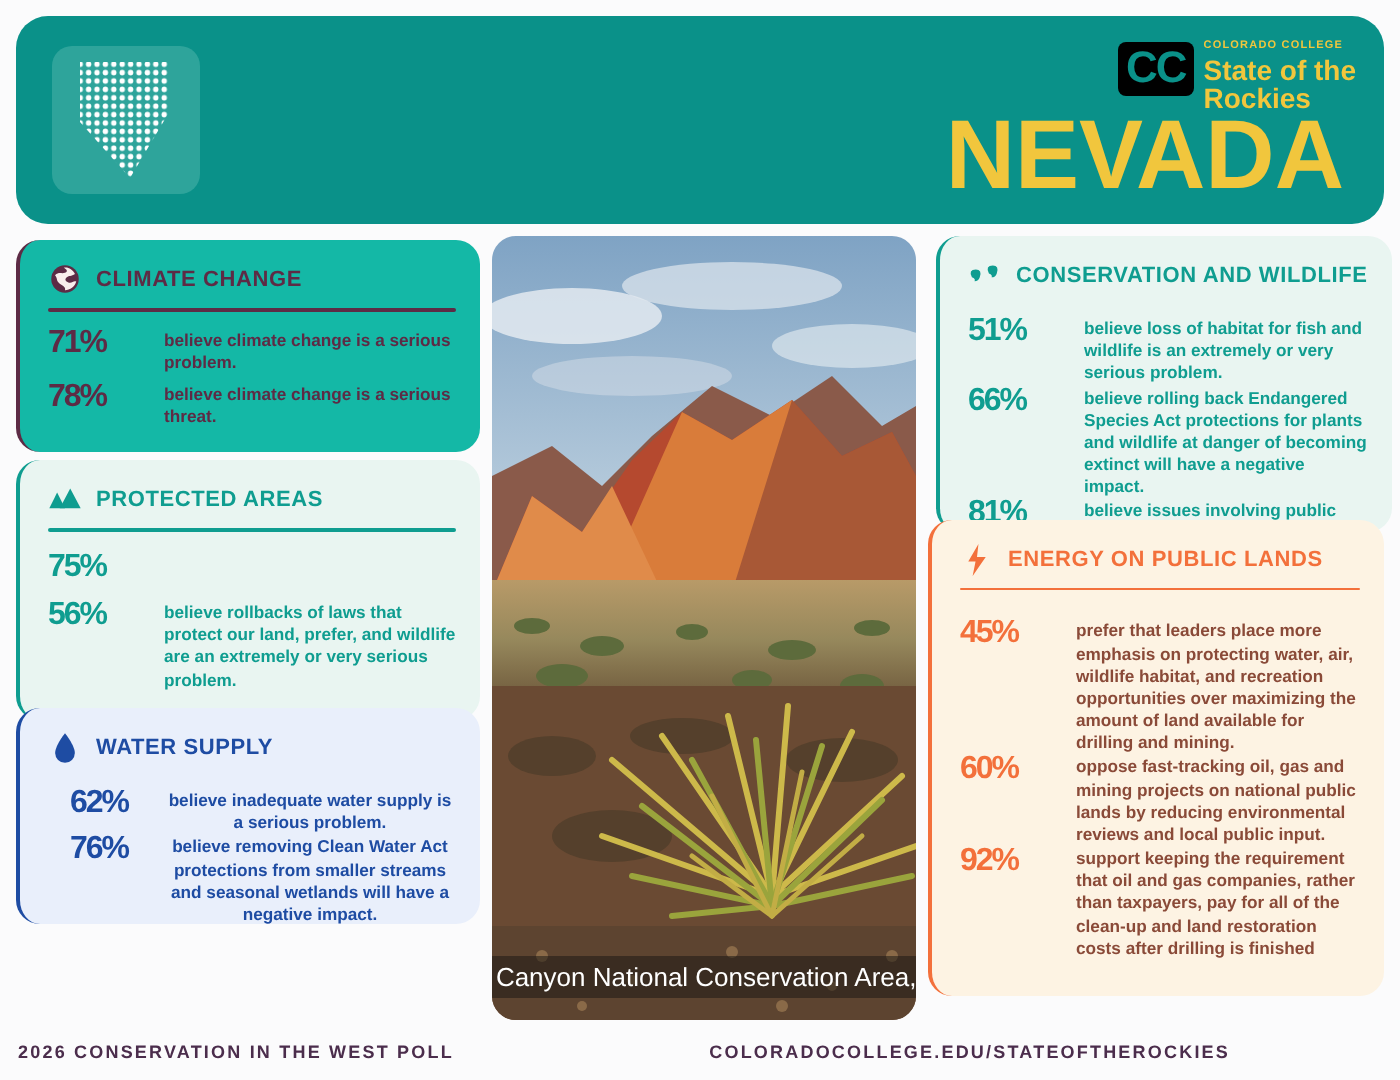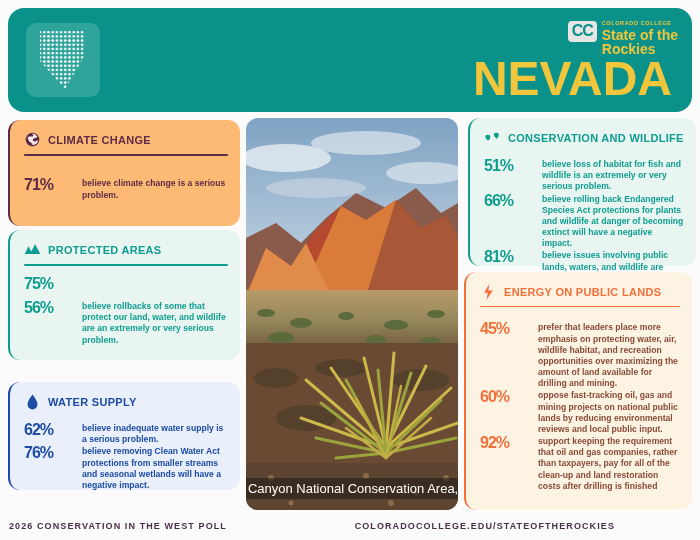--- a/index.html
+++ b/index.html
@@ -13,21 +13,21 @@
     background:#0a9189; border-radius:16px;
   }
   .state-tile {
     position:absolute; left:18px; top:15px; width:74px; height:74px;
     background:#2ea49b; border-radius:10px; display:flex; align-items:center; justify-content:center;
   }
   .logo {
     position:absolute; right:14px; top:13px; display:flex; align-items:flex-start; gap:5px;
   }
   .cc-badge {
-    background:#e5e5e5; color:#0a9189; font-weight:bold; font-size:16px;
+    background:#000000; color:#0a9189; font-weight:bold; font-size:22px;
     letter-spacing:-1px; padding:2px 4px 3px 4px; border-radius:4px; line-height:1;
   }
   .logo-text { color:#f1c63d; line-height:1.05; }
   .logo-line1 { font-size:5.5px; font-weight:bold; letter-spacing:0.6px; margin-bottom:1px; }
   .logo-line2 { font-size:14px; font-weight:bold; white-space:pre-line; }
   .state-name {
     position:absolute; right:20px; bottom:6px; color:#f1c63d;
     font-size:48px; font-weight:bold; letter-spacing:0px;
     transform:scaleY(1.02); transform-origin:bottom;
   }
@@ -41,25 +41,25 @@
   .card-rule { height:2px; background:var(--acc); margin-top:6px; border-radius:1px; }
   .stats { display:flex; flex-direction:column; flex:1; justify-content:space-around; padding-top:6px; }
   .stat { display:flex; align-items:flex-start; gap:7px; }
   .stat-pct {
     color:var(--acc); font-weight:bold; font-size:16px; line-height:0.95;
     letter-spacing:-1px; min-width:51px; white-space:nowrap;
   }
   .stat-text { color:var(--body, var(--acc)); font-size:8.6px; font-weight:bold; line-height:1.3; padding-top:1px; }
   .icon { width:17px; height:17px; flex:0 0 auto; display:flex; align-items:center; justify-content:center; }
 
-  #card-climate  { --acc:#5d2b45; background:#fdba74; left:8px;  top:120px; width:232px; height:106px; }
+  #card-climate  { --acc:#5d2b45; background:#14b8a6; left:8px;  top:120px; width:232px; height:106px; }
   #card-protected{ --acc:#0f9d90; background:#e9f5f1; left:8px;  top:230px; width:232px; height:130px; }
-  #card-water    { --acc:#1e4ca3; background:#e9effb; left:8px;  top:382px; width:232px; height:108px; }
+  #card-water    { --acc:#1e4ca3; background:#e9effb; left:8px;  top:354px; width:232px; height:108px;text-align:center; }
   #card-wildlife { --acc:#0f9d90; background:#e9f5f1; left:468px; top:118px; width:228px; height:148px; }
-  #card-energy   { --acc:#f3703b; --body:#8a4a38; background:#fdf3e3; left:464px; top:272px; width:228px; height:238px; }
+  #card-energy   { --acc:#f3703b; --body:#8a4a38; background:#fdf3e3; left:464px; top:260px; width:228px; height:238px; }
   #card-energy .stats { padding:14px 0 8px 0; }
 
   
   .photo {
     position:absolute; left:246px; top:118px; width:212px; height:392px;
     border-radius:12px; overflow:hidden;
   }
   .photo svg { display:block; }
   .caption {
     position:absolute; left:50%; transform:translateX(-50%); bottom:11px;
@@ -112,41 +112,45 @@
           </svg>
       </span>
       <span class="card-title">CLIMATE CHANGE</span>
     </div>
     <div class="card-rule"></div>
     <div class="stats">
       <div class="stat">
         <span class="stat-pct">71%</span>
         <span class="stat-text">believe climate change is a serious problem.</span>
       </div>
+      <div class="stat">
+        <span class="stat-pct">78%</span>
+        <span class="stat-text">believe climate change is a serious threat.</span>
+      </div>
     </div>
   </div>
 
   <div class="card" id="card-protected">
     <div class="card-head">
       <span class="icon">
         <svg width="17" height="13" viewBox="0 0 26 18">
             <polygon points="7,4 13,16 1,16" fill="#0f9d90"></polygon>
             <polygon points="17,1 25,16 9,16" fill="#0f9d90"></polygon>
           </svg>
       </span>
       <span class="card-title">PROTECTED AREAS</span>
     </div>
     <div class="card-rule"></div>
     <div class="stats">
       <div class="stat">
         <span class="stat-pct">75%</span>
       </div>
       <div class="stat">
         <span class="stat-pct">56%</span>
-        <span class="stat-text">believe rollbacks of some that protect our land, water, and wildlife are an extremely or very serious problem.</span>
+        <span class="stat-text">believe rollbacks of laws that protect our land, prefer, and wildlife are an extremely or very serious problem.</span>
       </div>
     </div>
   </div>
 
   <div class="card" id="card-water">
     <div class="card-head">
       <span class="icon">
         <svg width="13" height="16" viewBox="0 0 20 26">
             <path d="M10,1 C10,1 2,11 2,17 a8,8 0 0 0 16,0 C18,11 10,1 10,1 Z" fill="#1e4ca3"></path>
           </svg>

